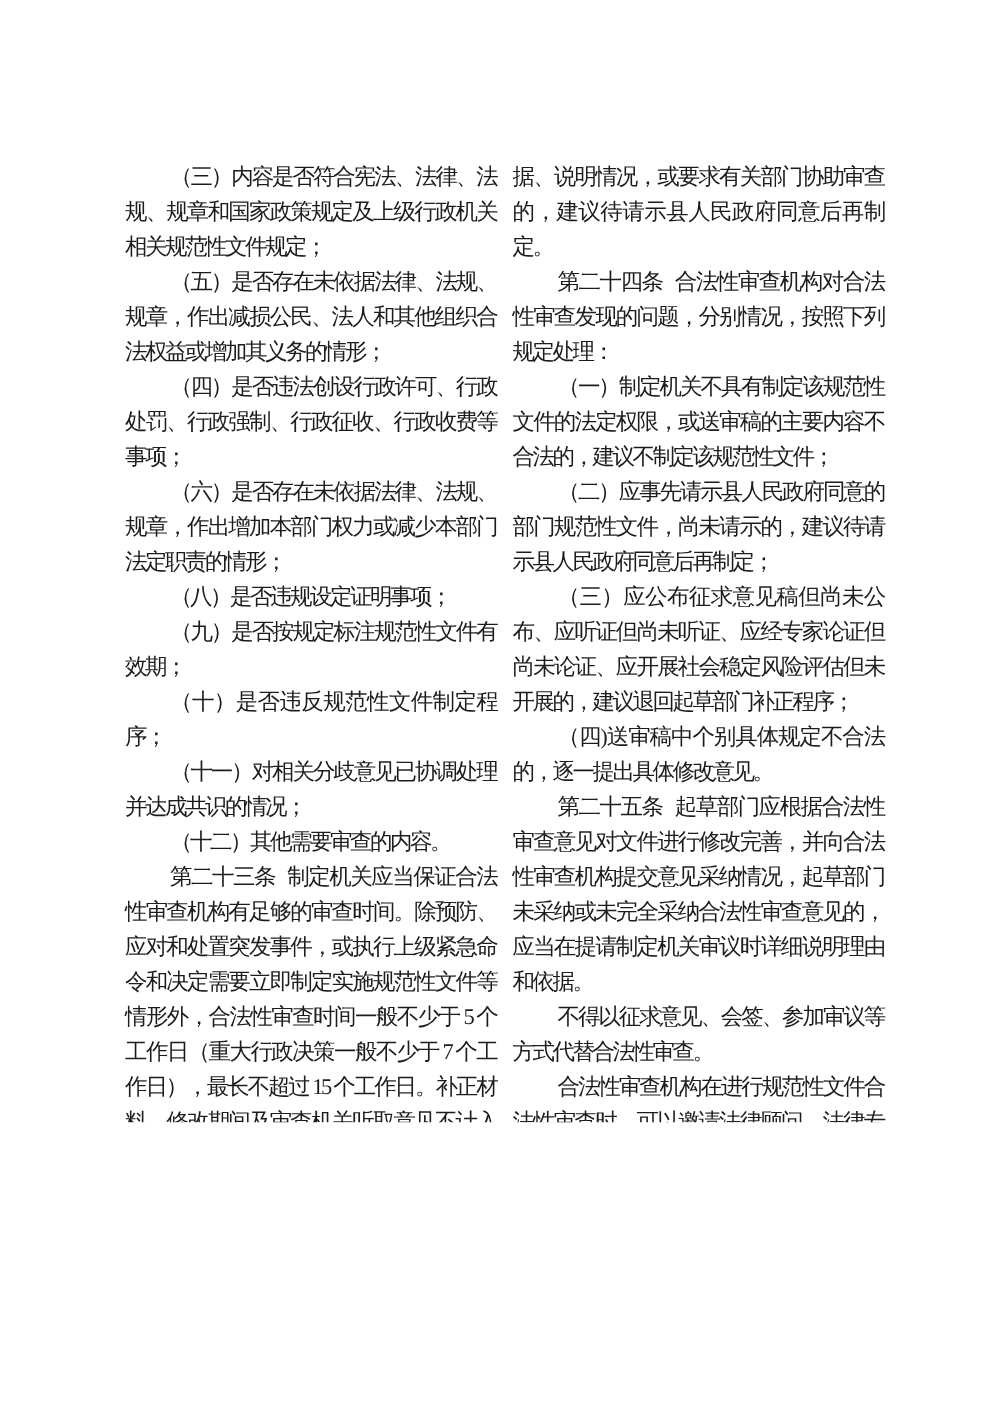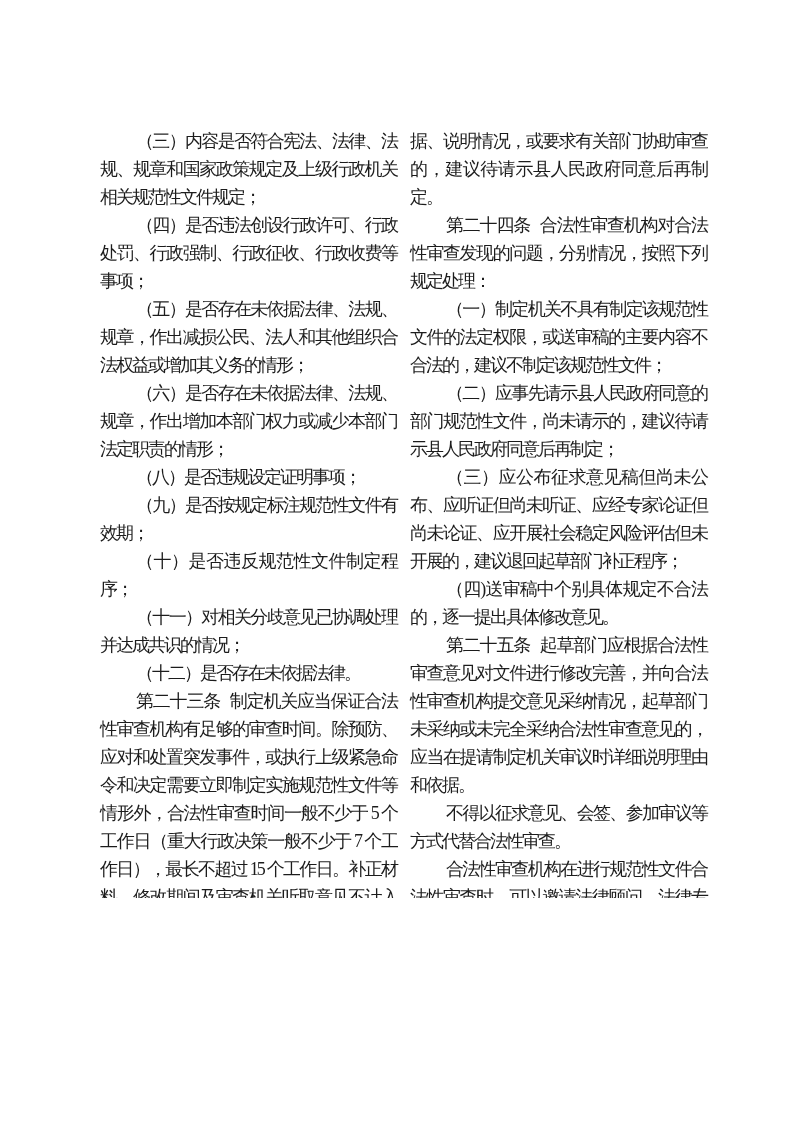--- a/index.html
+++ b/index.html
@@ -64,28 +64,28 @@
     color: #1f1f1f;
   }
 </style>
 </head>
 <body>
 
 <div class="page">
 
   <div class="column column-left">
     <p class="para">（三）内容是否符合宪法、法律、法规、规章和国家政策规定及上级行政机关相关规范性文件规定；</p>
+    <p class="para">（五）是否存在未依据法律、法规、规章，作出减损公民、法人和其他组织合法权益或增加其义务的情形；</p>
     <p class="para">（四）是否违法创设行政许可、行政处罚、行政强制、行政征收、行政收费等事项；</p>
-    <p class="para">（五）是否存在未依据法律、法规、规章，作出减损公民、法人和其他组织合法权益或增加其义务的情形；</p>
     <p class="para">（六）是否存在未依据法律、法规、规章，作出增加本部门权力或减少本部门法定职责的情形；</p>
     <p class="para">（八）是否违规设定证明事项；</p>
     <p class="para">（九）是否按规定标注规范性文件有效期；</p>
     <p class="para">（十）是否违反规范性文件制定程序；</p>
     <p class="para">（十一）对相关分歧意见已协调处理并达成共识的情况；</p>
-    <p class="para">（十二）是否存在未依据法律。</p>
+    <p class="para">（十二）其他需要审查的内容。</p>
     <p class="para"><span class="article-no">第二十三条</span><span>制定机关应当保证合法性审查机构有足够的审查时间。除预防、应对和处置突发事件，或执行上级紧急命令和决定需要立即制定实施规范性文件等情形外，合法性审查时间一般不少于 5 个工作日（重大行政决策一般不少于 7 个工作日），最长不超过 15 个工作日。补正材料、修改期间及审查机关听取意见不计入合法性审查时限。</span></p>
     <p class="para">合法性审查机构要求起草部门补充依</p>
   </div>
 
   <div class="column column-right">
     <p class="para continuation">据、说明情况，或要求有关部门协助审查的，建议待请示县人民政府同意后再制定。</p>
     <p class="para"><span class="article-no">第二十四条</span><span>合法性审查机构对合法性审查发现的问题，分别情况，按照下列规定处理：</span></p>
     <p class="para">（一）制定机关不具有制定该规范性文件的法定权限，或送审稿的主要内容不合法的，建议不制定该规范性文件；</p>
     <p class="para">（二）应事先请示县人民政府同意的部门规范性文件，尚未请示的，建议待请示县人民政府同意后再制定；</p>
     <p class="para">（三）应公布征求意见稿但尚未公布、应听证但尚未听证、应经专家论证但尚未论证、应开展社会稳定风险评估但未开展的，建议退回起草部门补正程序；</p>

